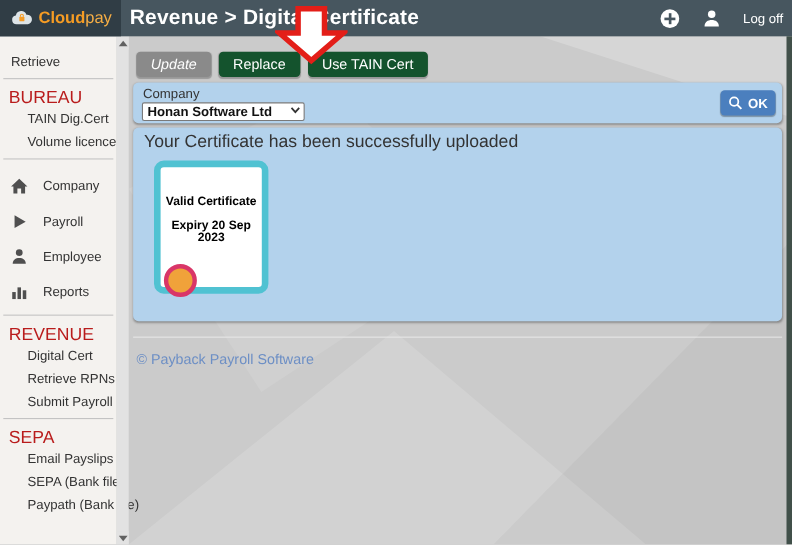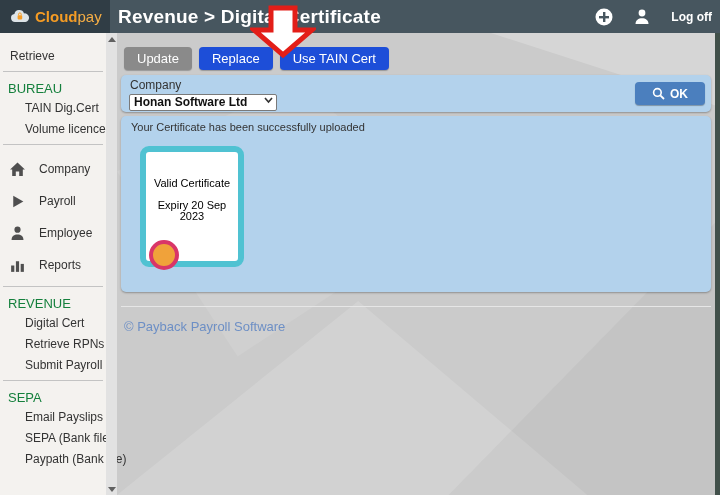--- a/index.html
+++ b/index.html
@@ -6,29 +6,29 @@
   html,body { width:720px; height:495px; overflow:hidden; }
   body { font-family:"Liberation Sans", sans-serif; background:#cecece; position:relative; }
 
   
   .header { position:absolute; top:0; left:0; width:720px; height:33px; background:#47565f; z-index:20; }
   .logo-block { position:absolute; top:0; left:0; width:110px; height:33px; background:#303d45; display:flex; align-items:center; padding-left:10px; }
   .logo-text { font-size:15px; margin-left:5px; }
   .logo-text .b1 { color:#f59c24; font-weight:bold; }
   .logo-text .b2 { color:#f6ae45; }
   .header-title { position:absolute; left:118px; top:0; height:33px; line-height:33px; color:#ffffff; font-size:19px; font-weight:bold; letter-spacing:.2px; }
-  .header-right { position:absolute; right:8px; top:0; height:34px; display:flex; align-items:center; gap:20px;font-weight:bold; }
+  .header-right { position:absolute; right:8px; top:0; height:34px; display:flex; align-items:center; gap:20px; }
   .plus-btn { width:18px; height:18px; cursor:pointer; }
   .user-btn { width:18px; height:18px; cursor:pointer; }
   .logoff { color:#ffffff; font-size:12px; cursor:pointer; }
 
   
   .sidebar { position:absolute; top:33px; left:0; width:106px; height:462px; background:#f4f2ef; z-index:10; padding-top:12px; }
   .side-item { font-size:12px; color:#333; padding:4px 0 4px 10px; height:21px; cursor:pointer; white-space:nowrap; }
-  .side-section { font-size:13px; color:#15803d; padding:4px 0 4px 8px; height:20px; white-space:nowrap; }
+  .side-section { font-size:16px; color:#b91c1c; padding:4px 0 4px 8px; height:20px; white-space:nowrap; }
   .side-sub { font-size:12px; color:#333; padding:4px 0 4px 25px; height:21px; cursor:pointer; white-space:nowrap; }
   .side-divider { height:1px; background:#c3c3c3; margin:5px 3px 5px 3px; }
   .side-icon-row { display:flex; align-items:center; height:32px; padding-left:9px; cursor:pointer; }
   .side-icon-row .ic { width:17px; height:17px; flex:0 0 17px; }
   .side-icon-row .lbl { font-size:12px; color:#333; margin-left:13px; }
   .first-icon-row { margin-top:8px; }
 
   
   .side-scroll { position:absolute; top:33px; left:106px; width:11px; height:462px; background:#e2e2e2; z-index:11; }
   .scroll-arrow { position:absolute; left:0; width:11px; height:12px; display:flex; align-items:center; justify-content:center; cursor:pointer; background:#e2e2e2; }
@@ -42,36 +42,36 @@
   .poly { position:absolute; inset:0; }
   .poly1 { background:rgba(255,255,255,.22); clip-path:polygon(62% 0, 100% 0, 100% 16%); }
   .poly2 { background:rgba(255,255,255,.14); clip-path:polygon(0 100%, 40% 58%, 78% 100%); }
   .poly3 { background:rgba(110,110,110,.07); clip-path:polygon(100% 40%, 100% 100%, 55% 100%); }
   .poly4 { background:rgba(255,255,255,.10); clip-path:polygon(0 30%, 30% 10%, 55% 40%, 20% 70%); }
   .edge-strip { position:absolute; top:33px; right:0; width:5px; height:462px; background:#41504a; z-index:30; }
 
   
   .toolbar { position:absolute; top:47px; left:124px; display:flex; gap:7px; z-index:15; }
   .btn { font-size:13px; color:#fff; border:none; border-radius:4px; padding:4px 13px; height:23px; cursor:pointer; font-family:"Liberation Sans",sans-serif; box-shadow:0 1px 1px rgba(0,0,0,.25); }
-  .btn-gray { background:#8a8a8a; }
-  .btn-blue { background:#1d4ed8; }
+  .btn-gray { background:#8a8a8a;font-style:italic; }
+  .btn-blue { background:#14532d; }
 
   
   .company-panel { position:absolute; top:75px; left:121px; width:590px; height:37px; background:#b3d2ec; border-radius:5px; box-shadow:0 1px 2px rgba(0,0,0,.3); z-index:14; }
   .company-label { position:absolute; top:3px; left:9px; font-size:12px; color:#333; }
   .select-wrap { position:absolute; top:17px; left:8px; width:148px; height:17px; }
   select.company-select { width:148px; height:17px; font-size:12px; font-weight:bold; color:#111; border:1px solid #7a7a7a; border-radius:2px; background:#fff; appearance:none; -webkit-appearance:none; padding:0 16px 0 4px; font-family:"Liberation Sans",sans-serif; }
   .select-chevron { position:absolute; right:4px; top:4px; pointer-events:none; }
-  .ok-btn { position:absolute; top:7px; right:6px; height:23px; padding:0 17px; background:#4b7fbe; border:none; border-radius:4px; color:#fff; font-size:12px; font-weight:bold; display:flex; align-items:center; gap:5px; cursor:pointer; box-shadow:0 1px 1px rgba(0,0,0,.3); font-family:"Liberation Sans",sans-serif; }
+  .ok-btn { position:absolute; top:7px; right:6px; height:23px; padding:0 7px; background:#4b7fbe; border:none; border-radius:4px; color:#fff; font-size:12px; font-weight:bold; display:flex; align-items:center; gap:5px; cursor:pointer; box-shadow:0 1px 1px rgba(0,0,0,.3); font-family:"Liberation Sans",sans-serif; }
 
   
   .cert-panel { position:absolute; top:116px; left:121px; width:590px; height:176px; background:#b3d2ec; border-radius:5px; box-shadow:0 1px 2px rgba(0,0,0,.3); z-index:13; }
-  .cert-msg { position:absolute; top:5px; left:10px; font-size:11px; color:#333; }
+  .cert-msg { position:absolute; top:5px; left:10px; font-size:16px; color:#333; }
   .cert-card { position:absolute; top:30px; left:19px; width:104px; height:121px; background:#ffffff; border:6px solid #50c2d2; border-radius:9px; cursor:pointer; }
-  .cert-card-text { margin-top:26px; text-align:center; font-size:11px; font-weight:normal; color:#000; line-height:1; }
+  .cert-card-text { margin-top:26px; text-align:center; font-size:11px; font-weight:bold; color:#000; line-height:1; }
   .cert-card-text .l2 { margin-top:11px; }
   .seal { position:absolute; left:3px; bottom:-9px; width:30px; height:30px; border-radius:50%; background:#f0a23a; border:4px solid #d93668; }
 
   
   .footer-divider { position:absolute; top:306px; left:121px; width:590px; height:1px; background:#e6e6e6; }
   .footer-link { position:absolute; top:319px; left:124px; font-size:13px; color:#6d8fc5; cursor:pointer; }
 
   
   .callout-arrow { position:absolute; left:250px; top:5px; z-index:40; }
 </style>

